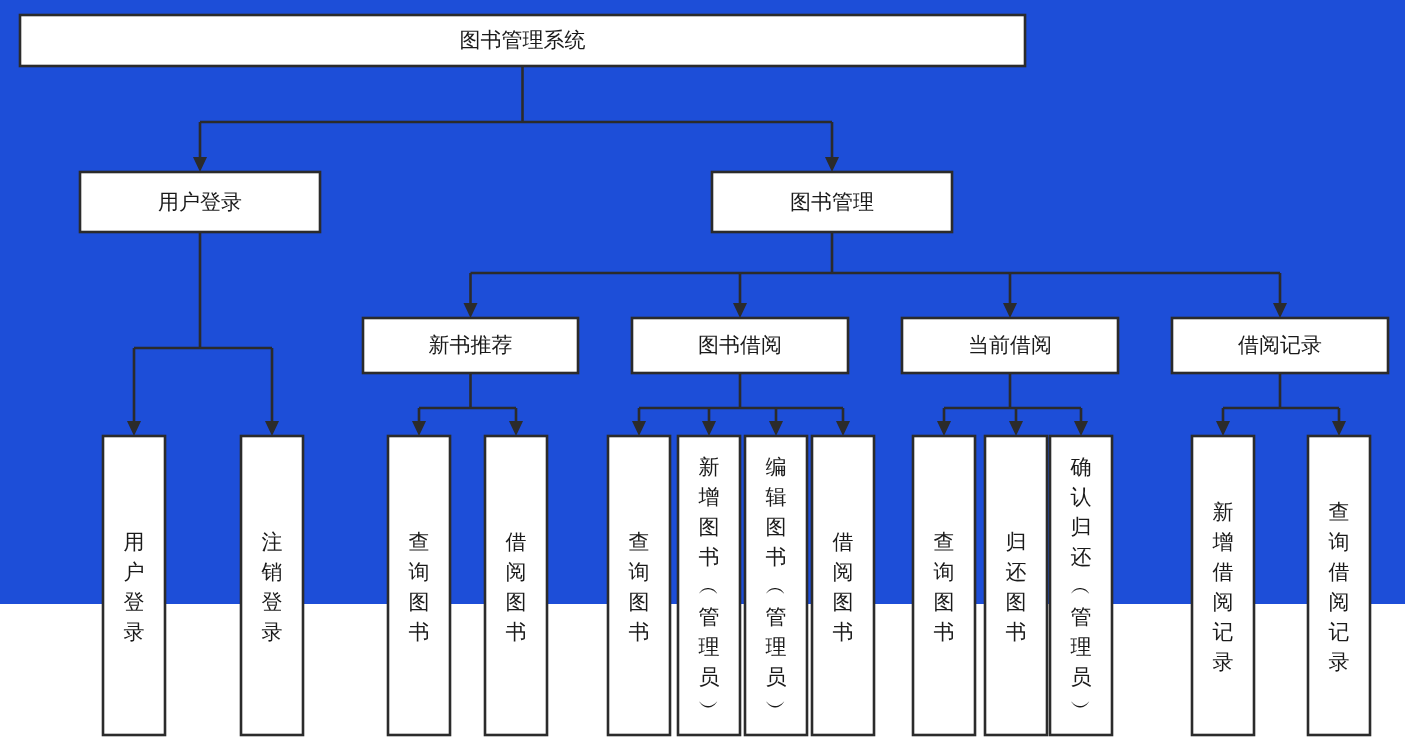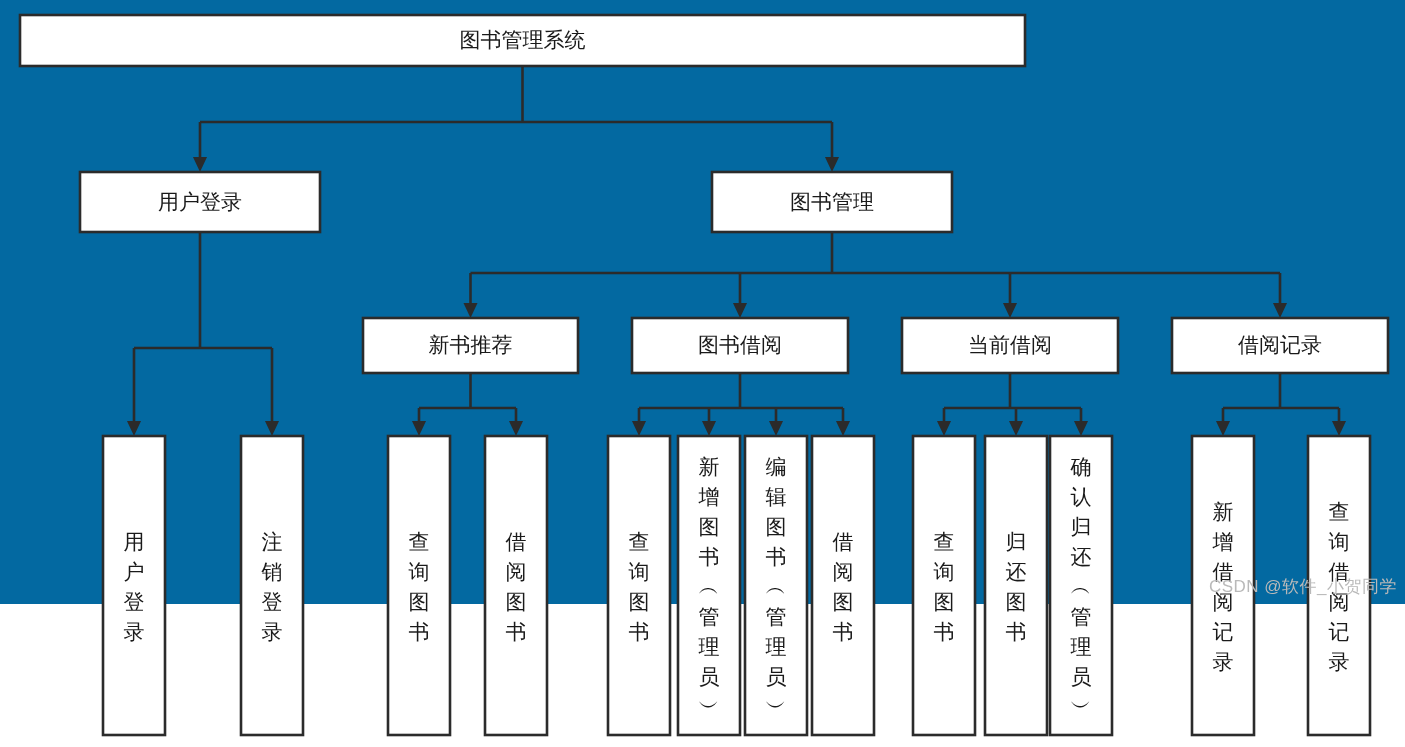--- a/index.html
+++ b/index.html
@@ -10,21 +10,21 @@
   body {
     width: 1405px;
     height: 747px;
     font-family: "Liberation Sans", "DejaVu Sans", sans-serif;
     overflow: hidden;
   }
   #canvas {
     position: relative;
     width: 1405px;
     height: 604px;
-    background: #0369a1;
+    background: #1d4ed8;
   }
   svg.diagram {
     position: absolute;
     top: 0;
     left: 0;
     width: 1405px;
     height: 747px;
   }
   .node-box {
     fill: #ffffff;
@@ -202,15 +202,14 @@
           <rect x="1192" y="436" width="62" height="299" class="node-box"></rect>
           <text x="1223" y="518.9" class="node-label-v"><tspan x="1223" dy="0">新</tspan><tspan x="1223" dy="30">增</tspan><tspan x="1223" dy="30">借</tspan><tspan x="1223" dy="30">阅</tspan><tspan x="1223" dy="30">记</tspan><tspan x="1223" dy="30">录</tspan></text>
         </g>
         <g>
           <rect x="1308" y="436" width="62" height="299" class="node-box"></rect>
           <text x="1339" y="518.9" class="node-label-v"><tspan x="1339" dy="0">查</tspan><tspan x="1339" dy="30">询</tspan><tspan x="1339" dy="30">借</tspan><tspan x="1339" dy="30">阅</tspan><tspan x="1339" dy="30">记</tspan><tspan x="1339" dy="30">录</tspan></text>
         </g>
       </g>
   </svg>
 
-  <div class="watermark">CSDN @软件_小贺同学</div>
 
 </div>
 
 </body></html>

